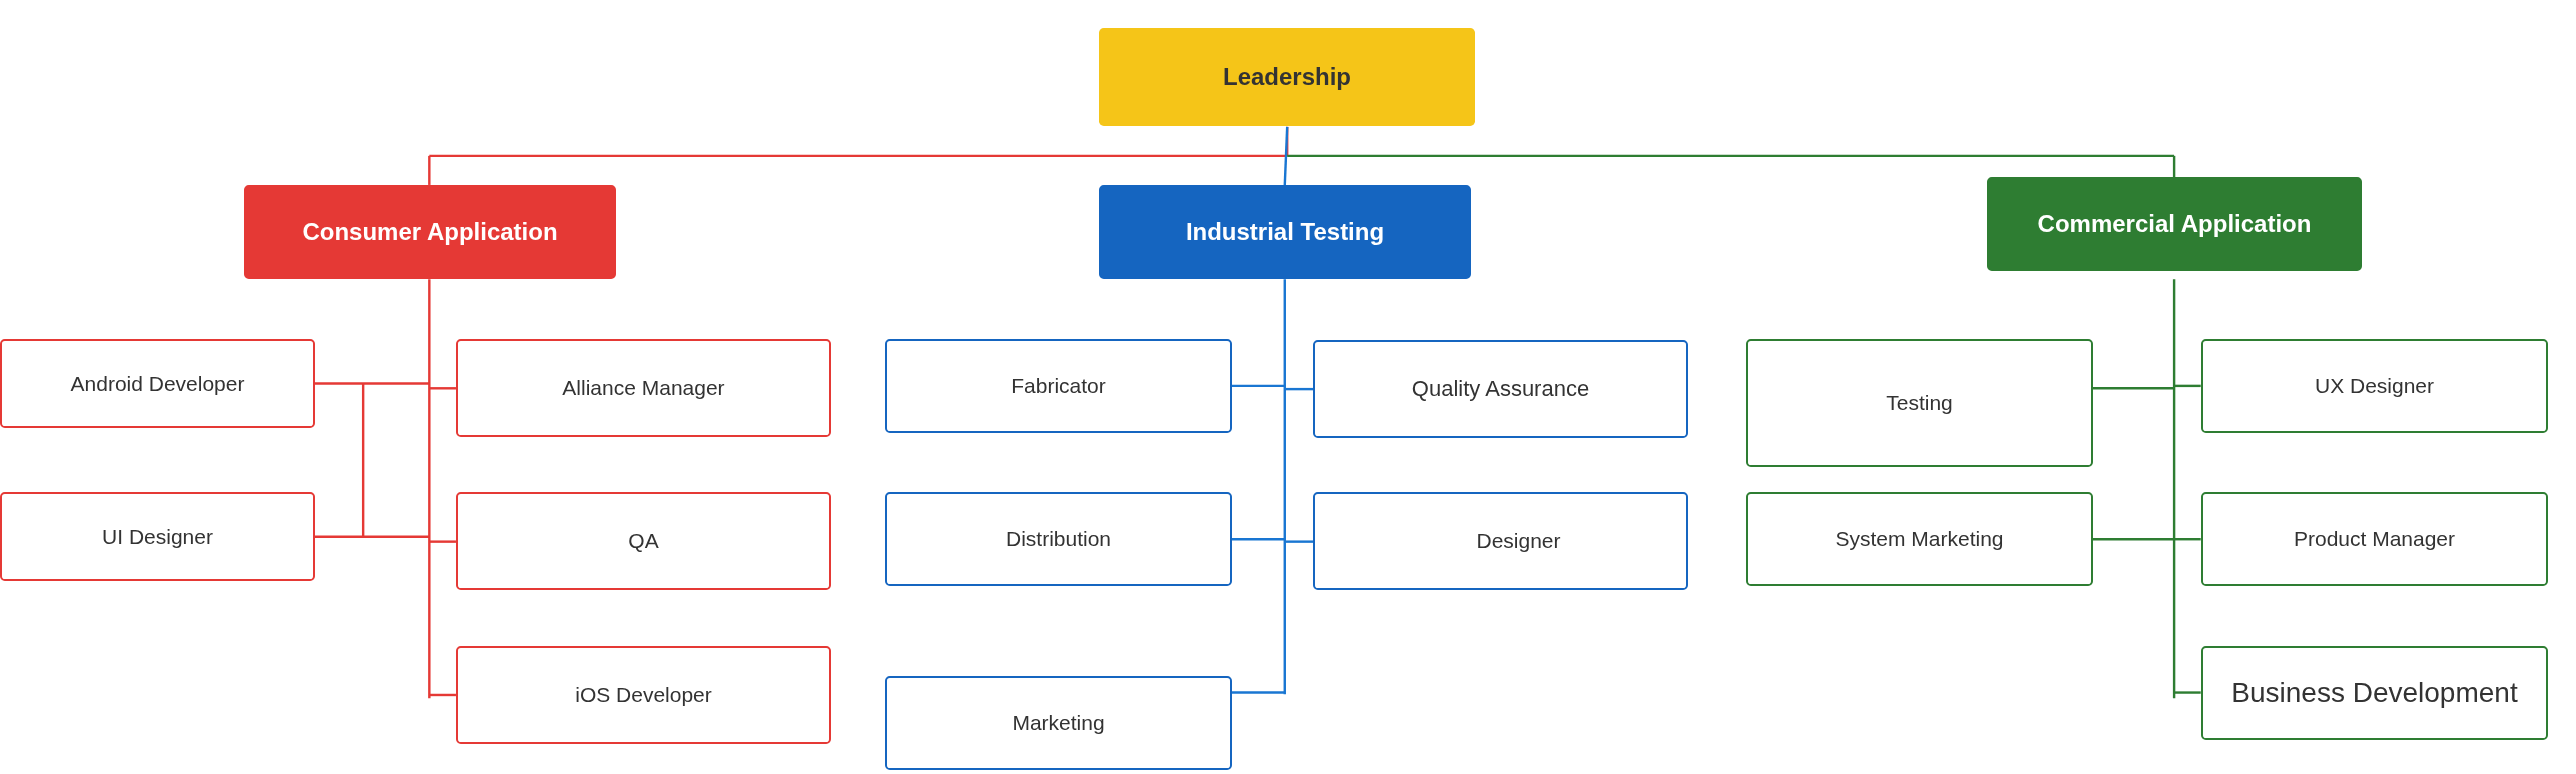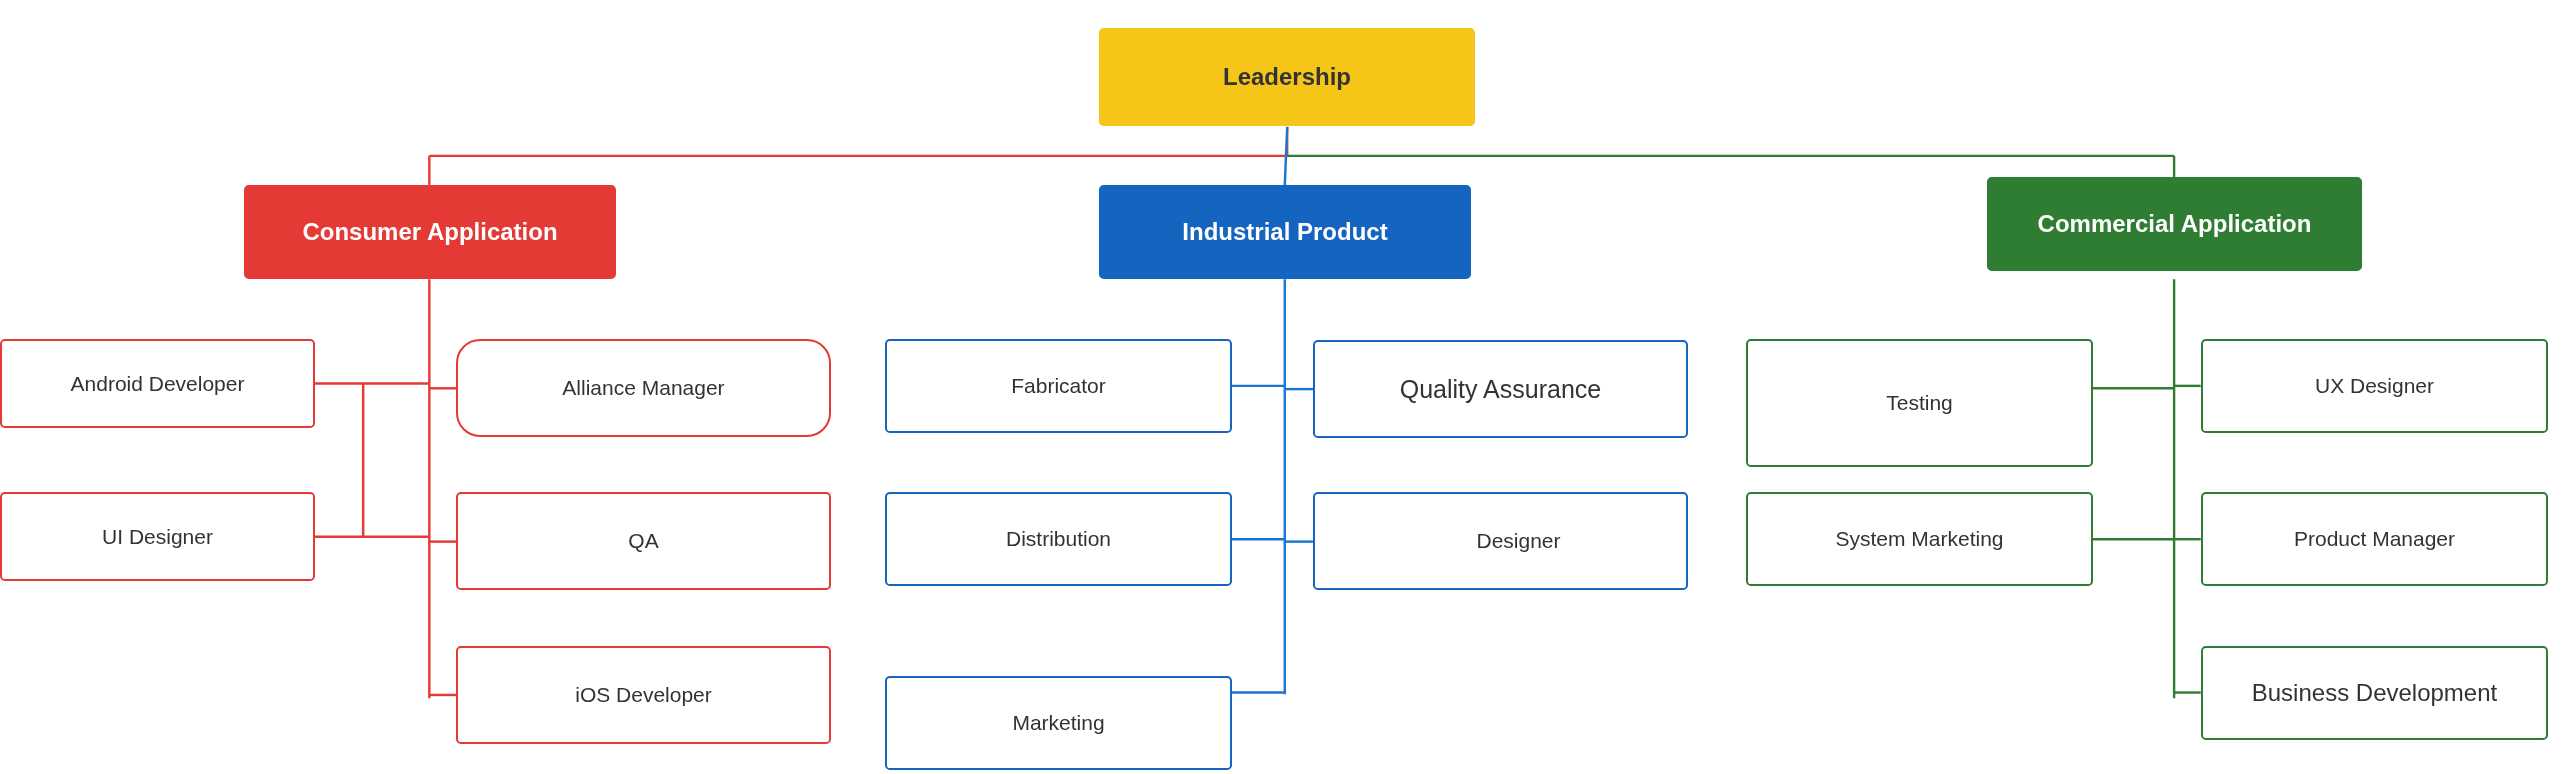--- a/index.html
+++ b/index.html
@@ -106,21 +106,20 @@
       left: 0px;
       top: 492px;
     }
 
     
     .node-alliance {
       width: 375px;
       height: 98px;
       left: 456px;
       top: 339px;
-      border-radius: 24px;
     }
     
     .node-qa {
       width: 375px;
       height: 98px;
       left: 456px;
       top: 492px;
     }
     
     .node-ios {
@@ -298,36 +297,36 @@
 
   <div class="node node-qa node-red" style="font-size:21px; font-weight:normal;">
     <span>QA</span>
   </div>
 
   <div class="node node-ios node-red" style="font-size:21px; font-weight:normal;">
     <span>iOS Developer</span>
   </div>
 
   <div class="node node-industrial node-blue-header">
-    <span>Industrial Product</span>
+    <span>Industrial Testing</span>
   </div>
 
   <div class="node node-fabricator node-blue" style="font-size:21px; font-weight:normal;">
     <span>Fabricator</span>
   </div>
 
   <div class="node node-distribution node-blue" style="font-size:21px; font-weight:normal;">
     <span>Distribution</span>
   </div>
 
   <div class="node node-marketing node-blue" style="font-size:21px; font-weight:normal;">
     <span>Marketing</span>
   </div>
 
-  <div class="node node-quality node-blue" style="font-size:25px; font-weight:normal;">
+  <div class="node node-quality node-blue" style="font-size:22px; font-weight:normal;">
     <span>Quality Assurance</span>
   </div>
 
   <div class="node node-designer node-blue" style="font-size:21px; font-weight:normal;padding-left:36px;">
     <span>Designer</span>
   </div>
 
   <div class="node node-commercial node-green-header">
     <span>Commercial Application</span>
   </div>
@@ -341,18 +340,18 @@
   </div>
 
   <div class="node node-ux node-green" style="font-size:21px; font-weight:normal;">
     <span>UX Designer</span>
   </div>
 
   <div class="node node-product-mgr node-green" style="font-size:21px; font-weight:normal;">
     <span>Product Manager</span>
   </div>
 
-  <div class="node node-biz-dev node-green" style="font-size:24px; font-weight:normal;">
+  <div class="node node-biz-dev node-green" style="font-size:28px; font-weight:normal;">
     <span>Business Development</span>
   </div>
 
 </div>
 
 
 </body></html>

